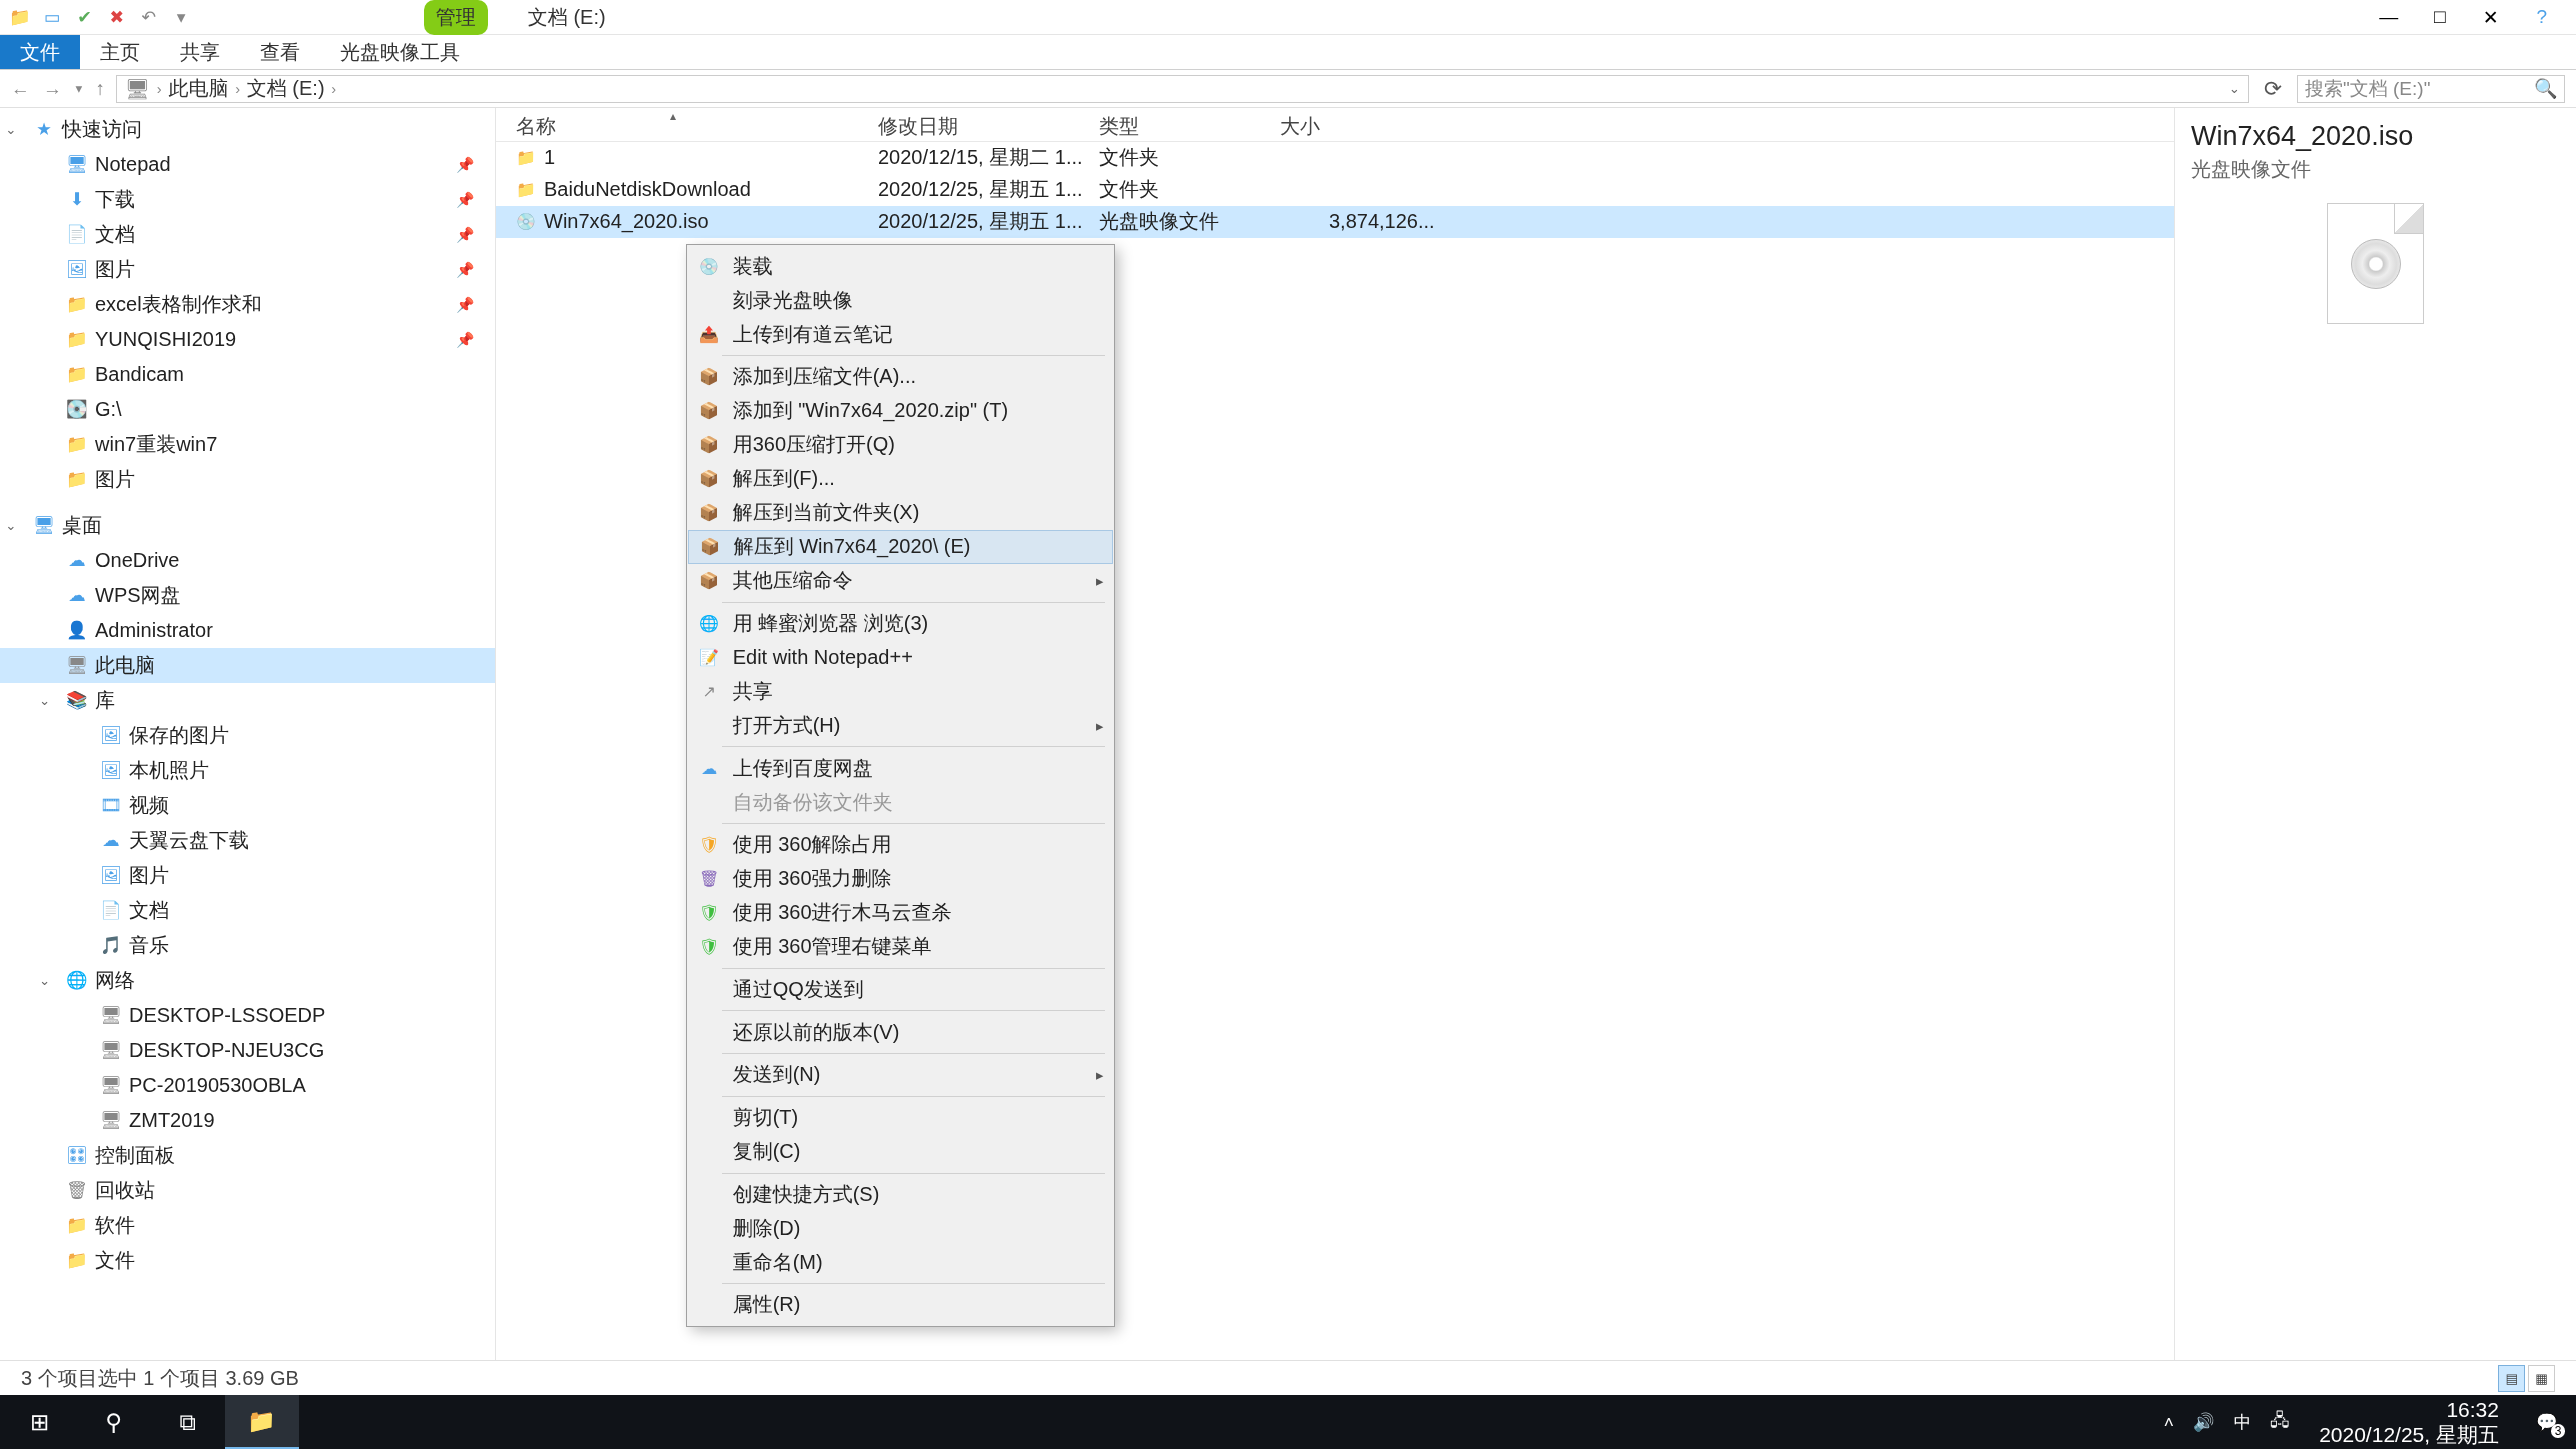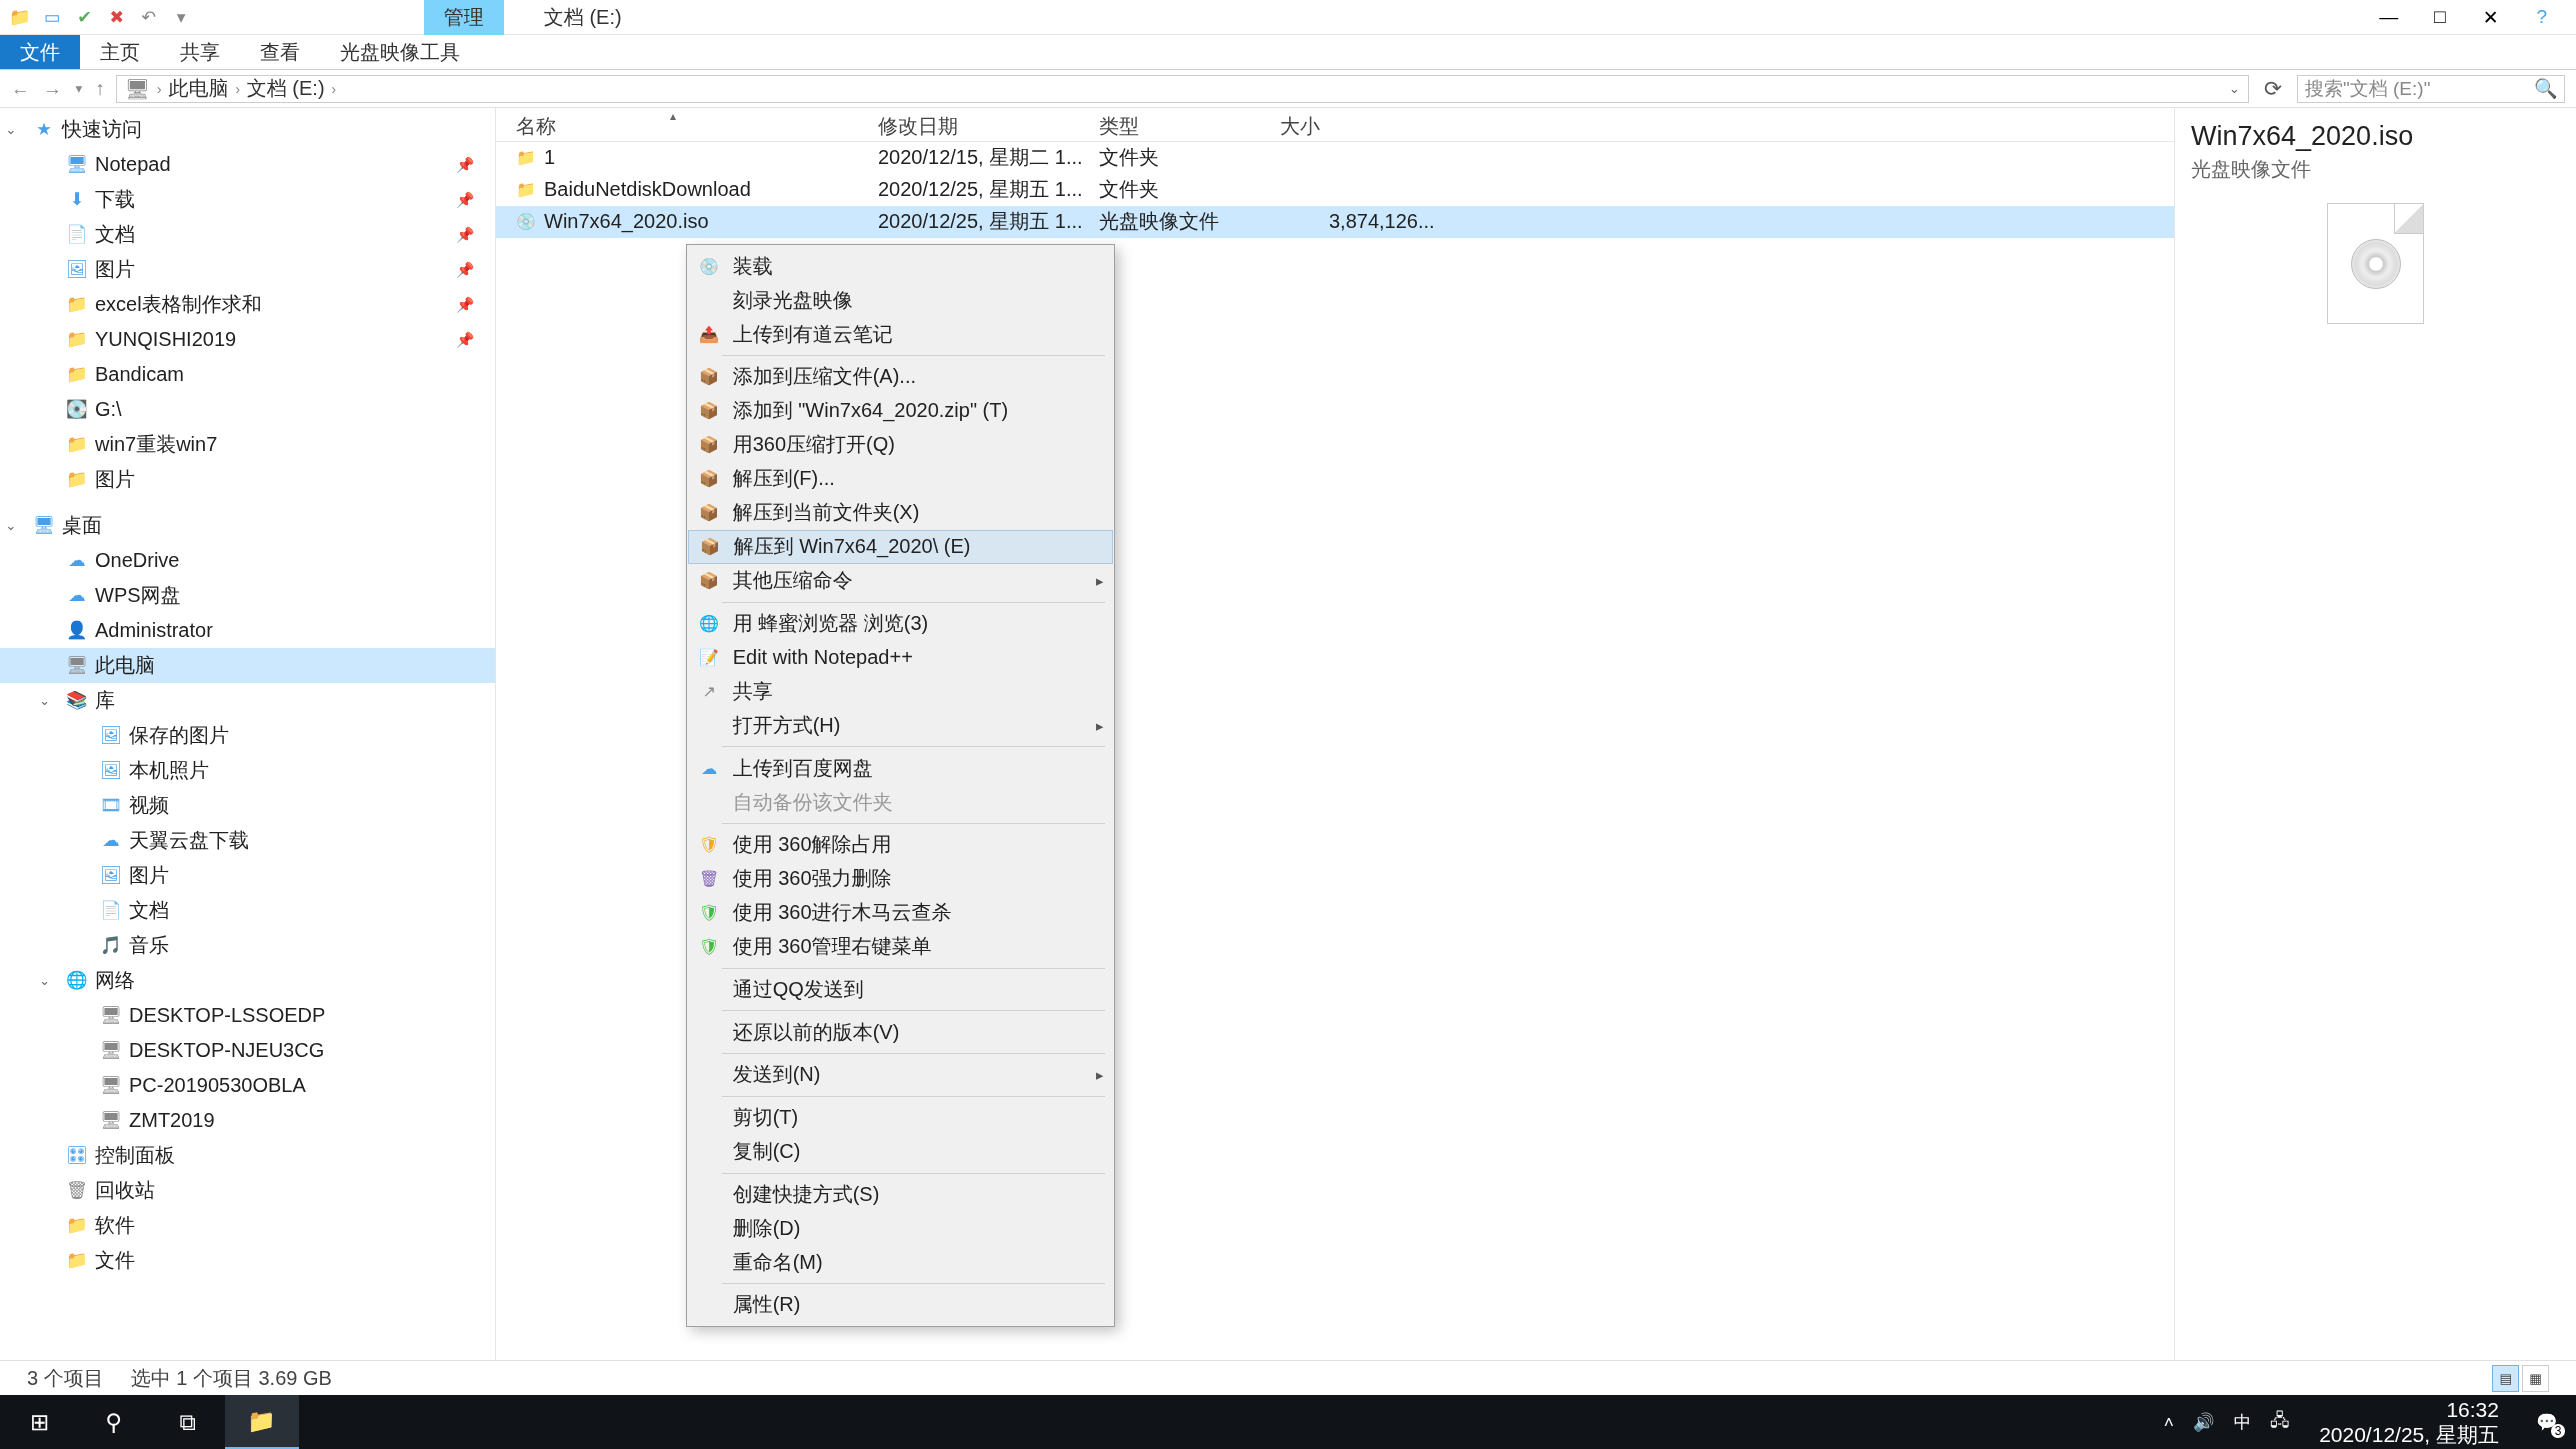--- a/index.html
+++ b/index.html
@@ -3,21 +3,21 @@
 <meta charset="utf-8">
 <style>
 * { margin: 0; padding: 0; box-sizing: border-box; font-family: "Microsoft YaHei", "Segoe UI", sans-serif; }
 body { width: 2576px; height: 1449px; background: #fff; overflow: hidden; font-size: 21.5px; }
 
 
 .qat { height: 35px; background: #fff; display: flex; align-items: center; padding: 0 5.4px; border-bottom: 0.7px solid #e5e5e5; }
 .qat-left { display: flex; align-items: center; gap: 2.7px; }
 .qat-icon { width: 29.5px; height: 29.5px; display: flex; align-items: center; justify-content: center; font-size: 17.4px; }
 .qat-title-area { margin-left: 228px; display: flex; align-items: center; gap: 40px; }
-.tab-contextual { background: #7dd3fc; padding: 4px 20px; font-size: 20px; color: #333; }
+.tab-contextual { background: #84cc16; padding: 4px 12px; font-size: 20px; color: #333; border-radius: 10px; }
 .win-title { font-size: 20px; color: #333; }
 .win-controls { margin-left: auto; display: flex; gap: 20px; align-items: center; padding-right: 13.4px; }
 .win-btn { width: 31px; height: 31px; display: flex; align-items: center; justify-content: center; font-size: 19px; }
 
 
 .ribbon { height: 35px; background: #fff; display: flex; align-items: stretch; border-bottom: 0.7px solid #d0d0d0; }
 .ribbon-tab { padding: 0 20px; display: flex; align-items: center; font-size: 20px; color: #333; }
 .ribbon-tab.active { background: #1979ca; color: #fff; }
 
 
@@ -76,21 +76,21 @@
 .details h2 { font-size: 27px; font-weight: 400; color: #222; margin-bottom: 4px; }
 .details .sub { color: #666; font-size: 20px; margin-bottom: 20px; }
 .details .thumb { width: 97px; height: 121px; border: 0.7px solid #ccc; margin: 0 auto 27px; display: flex; align-items: center; justify-content: center; position: relative; background: #fff; }
 .details .thumb .fold { position: absolute; right: 0; top: 0; width: 29.5px; height: 29.5px; background: linear-gradient(135deg, #fff 50%, #ddd 50%); border-left: 0.7px solid #ccc; border-bottom: 0.7px solid #ccc; }
 .details .disc { width: 50px; height: 50px; border-radius: 50%; background: radial-gradient(circle, #fff 18%, #ccc 22%, #eee 40%, #ddd 60%, #eee 80%); border: 0.7px solid #bbb; }
 .details .meta { font-size: 20px; color: #444; }
 .details .meta-row { display: flex; margin-bottom: 6.7px; }
 .details .meta-row .k { width: 94px; color: #666; }
 
 
-.status { height: 35px; border-top: 0.7px solid #e0e0e0; display: flex; align-items: center; padding: 0 27px; font-size: 20px; color: #444; gap: 27px; }
+.status { height: 35px; border-top: 0.7px solid #e0e0e0; display: flex; align-items: center; padding: 0 21px; font-size: 20px; color: #444; }
 .status .viewbtns { margin-left: auto; display: flex; gap: 2.7px; }
 .status .vb { width: 27px; height: 27px; border: 0.7px solid #ccc; display: flex; align-items: center; justify-content: center; font-size: 13.4px; }
 .status .vb.active { background: #cce8ff; border-color: #7ab0dd; }
 
 
 .taskbar { height: 54px; background: #101318; display: flex; align-items: center; padding: 0 2.7px; color: #fff; }
 .tb-btn { width: 74px; height: 54px; display: flex; align-items: center; justify-content: center; font-size: 23px; color: #fff; }
 .tb-btn.active { background: #2a3038; border-bottom: 2.7px solid #76b9ed; }
 .tb-right { margin-left: auto; display: flex; align-items: center; gap: 19px; padding-right: 6.7px; font-size: 17.4px; }
 .tb-clock { text-align: right; line-height: 1.2; font-size: 21px; padding: 0 10.7px; }

